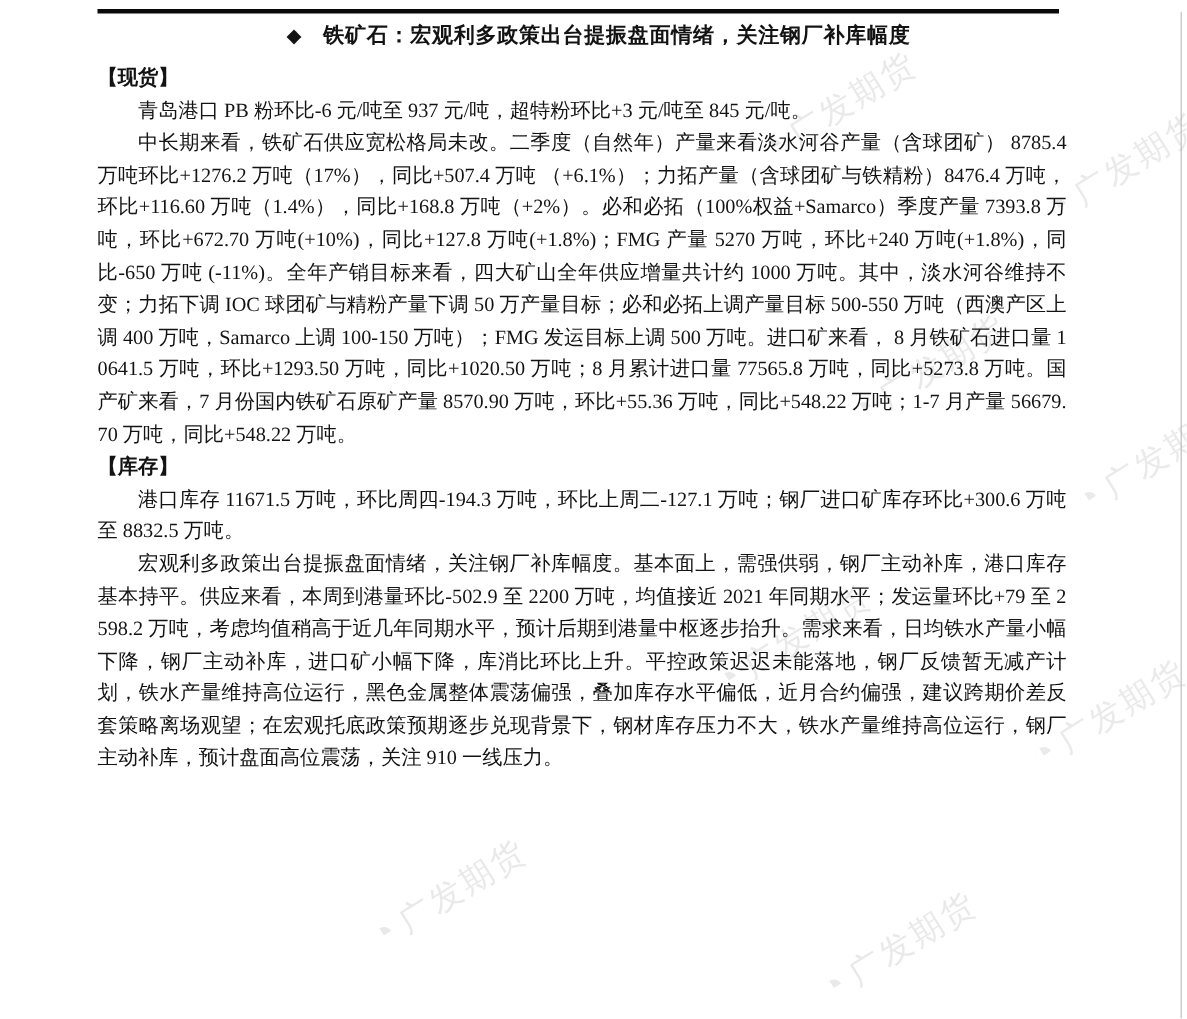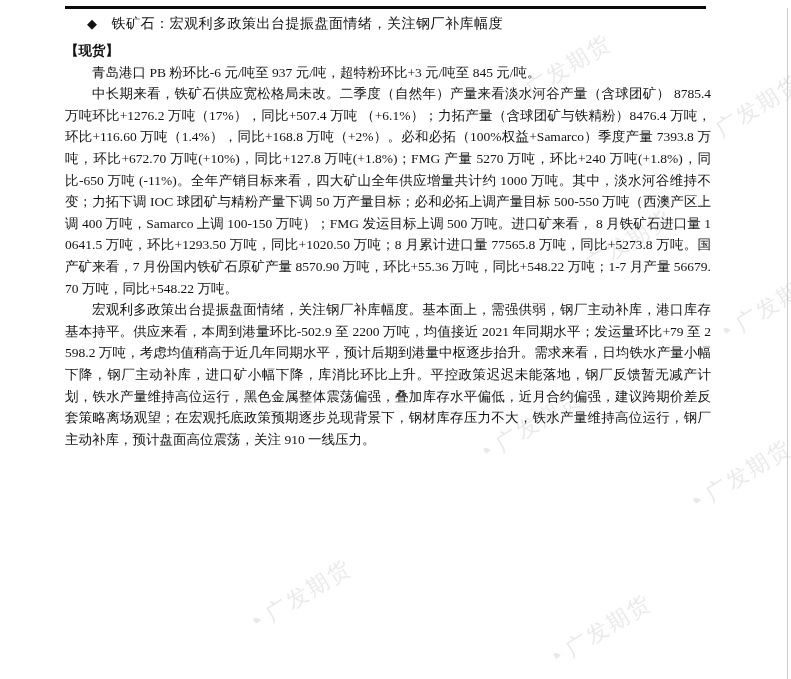--- a/index.html
+++ b/index.html
@@ -20,22 +20,23 @@
   }
   .wm{
     position:absolute;color:#b9b9b9;opacity:0.30;font-size:22px;letter-spacing:2px;
     transform:rotate(-32deg);white-space:nowrap;font-family:"Liberation Sans",sans-serif;
   }
   .wm .wm-glyph{font-size:26px;margin-right:4px;}
   .content{
     position:absolute;left:65px;top:9px;width:646px;z-index:2;
   }
   .report-title{
-    font-size:14px;font-weight:normal;margin:3px 0 4px 22px;line-height:24px;
+    font-size:14px;font-weight:bold;margin:3px 0 4px 22px;line-height:24px;
     letter-spacing:0.5px;
+    text-align:center;
   }
   .report-title .bullet{margin-right:14px;font-size:13px;}
   .section-header{
     font-size:13.5px;line-height:21.6px;font-weight:bold;
   }
   .para{
     margin:0;font-size:13.5px;line-height:21.6px;text-align:justify;
     text-indent:2em;word-break:break-all;
   }
   .para b{font-weight:normal;}
@@ -63,16 +64,20 @@
       <div>
         <div class="section-header">【现货】</div>
         <p class="para"><span>青岛港口 PB 粉环比-6 元/吨至 937 元/吨，超特粉环比+3 元/吨至 845 元/吨。</span></p>
       </div>
       <div>
       </div>
       <div>
         <p class="para"><span>中长期来看，铁矿石供应宽松格局未改。二季度（自然年）产量来看淡水河谷产量（含球团矿） 8785.4 万吨环比+1276.2 万吨（17%），同比+507.4 万吨 （+6.1%）；力拓产量（含球团矿与铁精粉）8476.4 万吨，环比+116.60 万吨（1.4%），同比+168.8 万吨（+2%）。必和必拓（100%权益+Samarco）季度产量 7393.8 万吨，环比+672.70 万吨(+10%)，同比+127.8 万吨(+1.8%)；FMG 产量 5270 万吨，环比+240 万吨(+1.8%)，同比-650 万吨 (-11%)。</span><b>全年产销目标</b><span>来看，四大矿山全年供应增量共计约 1000 万吨。其中，淡水河谷维持不变；力拓下调 IOC 球团矿与精粉产量下调 50 万产量目标；必和必拓上调产量目标 500-550 万吨（西澳产区上调 400 万吨，Samarco 上调 100-150 万吨）；FMG 发运目标上调 500 万吨。</span><b>进口矿</b><span>来看， 8 月铁矿石进口量 10641.5 万吨，环比+1293.50 万吨，同比+1020.50 万吨；8 月累计进口量 77565.8 万吨，同比+5273.8 万吨。</span><b>国产矿</b><span>来看，7 月份国内铁矿石原矿产量 8570.90 万吨，环比+55.36 万吨，同比+548.22 万吨；1-7 月产量 56679.70 万吨，同比+548.22 万吨。</span></p>
       </div>
       <div>
+        <div class="section-header">【库存】</div>
+        <p class="para"><span>港口库存 11671.5 万吨，环比周四-194.3 万吨，环比上周二-127.1 万吨；钢厂进口矿库存环比+300.6 万吨至 8832.5 万吨。</span></p>
+      </div>
+      <div>
         <p class="para"><span>宏观利多政策出台提振盘面情绪，关注钢厂补库幅度。基本面上，需强供弱，钢厂主动补库，港口库存基本持平。供应来看，本周到港量环比-502.9 至 2200 万吨，均值接近 2021 年同期水平；发运量环比+79 至 2598.2 万吨，考虑均值稍高于近几年同期水平，预计后期到港量中枢逐步抬升。需求来看，日均铁水产量小幅下降，钢厂主动补库，进口矿小幅下降，库消比环比上升。平控政策迟迟未能落地，钢厂反馈暂无减产计划，铁水产量维持高位运行，黑色金属整体震荡偏强，叠加库存水平偏低，近月合约偏强，建议跨期价差反套策略离场观望；在宏观托底政策预期逐步兑现背景下，钢材库存压力不大，铁水产量维持高位运行，钢厂主动补库，预计盘面高位震荡，关注 910 一线压力。</span></p>
       </div>
     </div>
 </div>
 
 </body></html>

